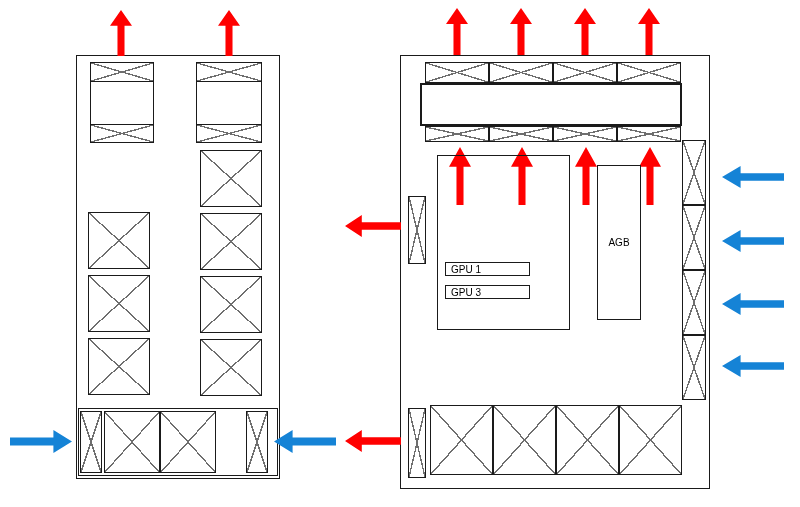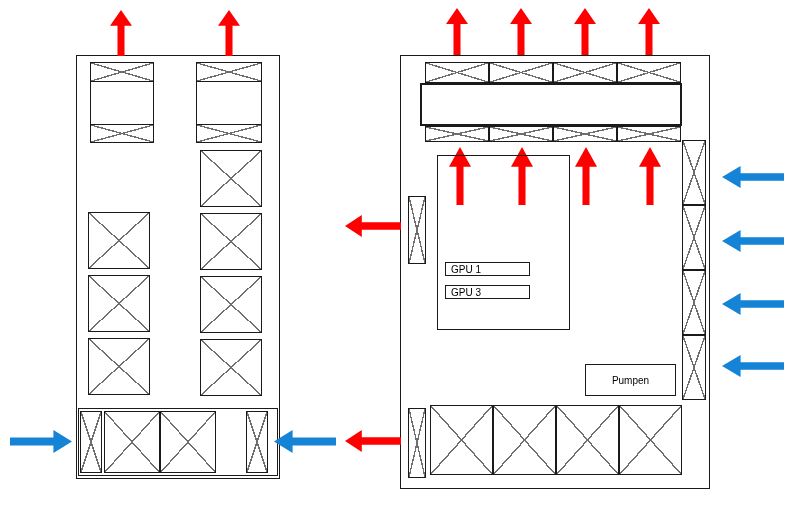--- a/index.html
+++ b/index.html
@@ -95,34 +95,34 @@
   <div class="arr left red" style="left:345px;top:215px;width:56px;height:22px;"></div>
 
   <div class="rect" style="left:437px;top:155px;width:133px;height:175px;"></div>
   <div class="rect label-box pad-left" style="left:445px;top:262px;width:85px;height:14px;">
     <span>GPU 1</span>
   </div>
   <div class="rect label-box pad-left" style="left:445px;top:285px;width:85px;height:14px;">
     <span>GPU 3</span>
   </div>
 
+  <div class="rect label-box center" style="left:597px;top:165px;width:44px;height:155px;">
+    <span>AGB</span>
+  </div>
 
   <div class="fan" style="left:682px;top:140px;width:24px;height:65px;"></div>
   <div class="fan" style="left:682px;top:205px;width:24px;height:65px;"></div>
   <div class="fan" style="left:682px;top:270px;width:24px;height:65px;"></div>
   <div class="fan" style="left:682px;top:335px;width:24px;height:65px;"></div>
 
   <div class="arr left blue" style="left:722px;top:166px;width:62px;height:22px;"></div>
   <div class="arr left blue" style="left:722px;top:230px;width:62px;height:22px;"></div>
   <div class="arr left blue" style="left:722px;top:293px;width:62px;height:22px;"></div>
   <div class="arr left blue" style="left:722px;top:355px;width:62px;height:22px;"></div>
 
-  <div class="rect label-box center" style="left:585px;top:364px;width:91px;height:32px;">
-    <span>Pumpen</span>
-  </div>
 
   <div class="fan" style="left:408px;top:408px;width:18px;height:70px;"></div>
   <div class="fan" style="left:430px;top:405px;width:63px;height:70px;"></div>
   <div class="fan" style="left:493px;top:405px;width:63px;height:70px;"></div>
   <div class="fan" style="left:556px;top:405px;width:63px;height:70px;"></div>
   <div class="fan" style="left:619px;top:405px;width:63px;height:70px;"></div>
   <div class="arr left red" style="left:345px;top:430px;width:56px;height:22px;"></div>
 
 </div>
 

